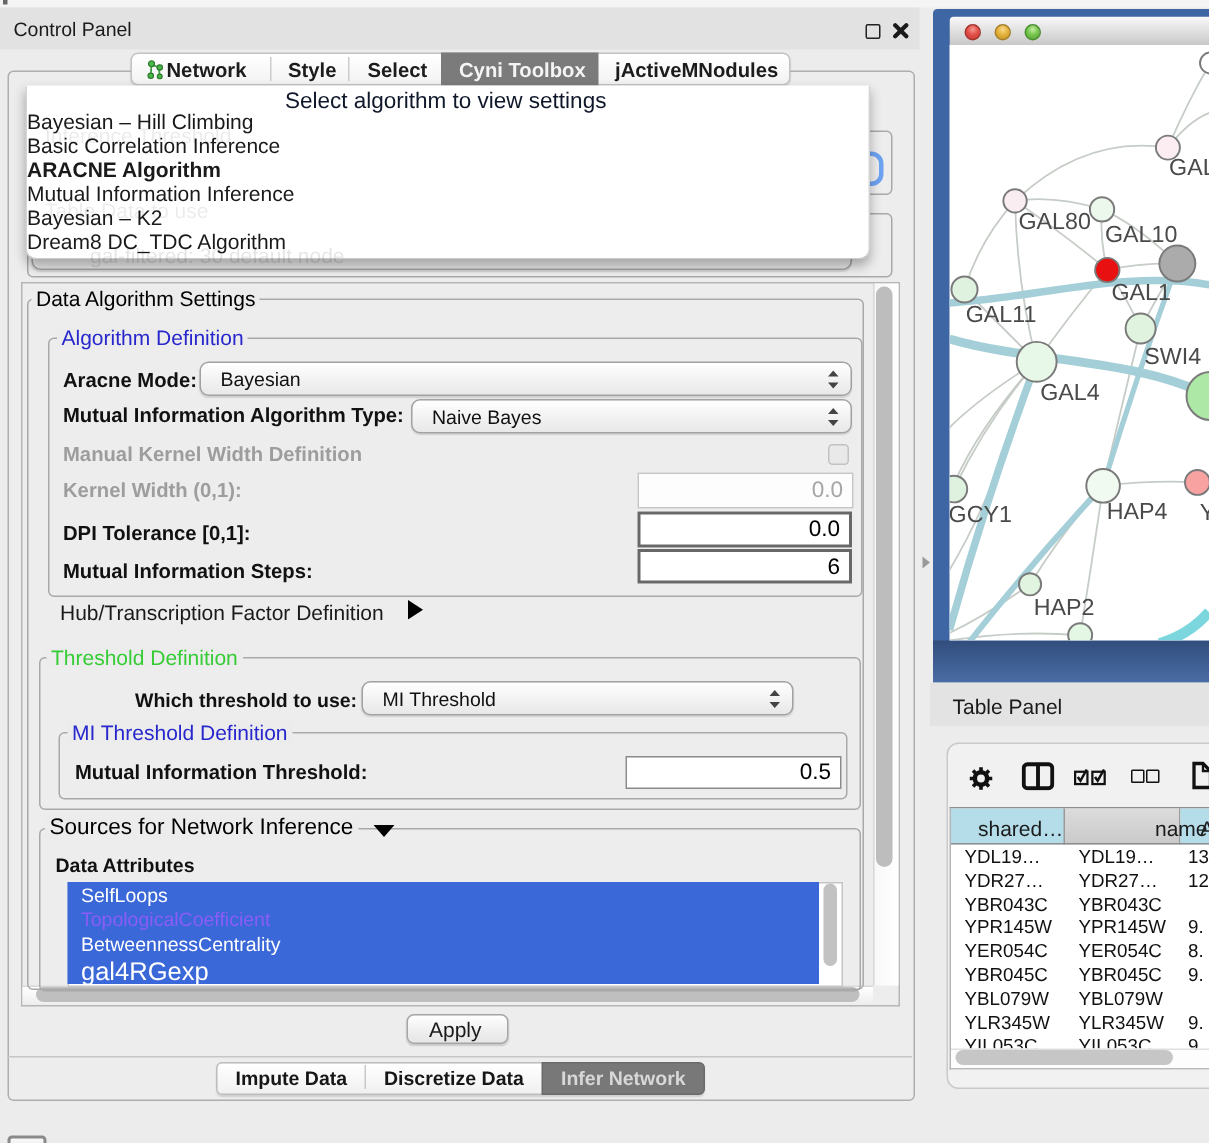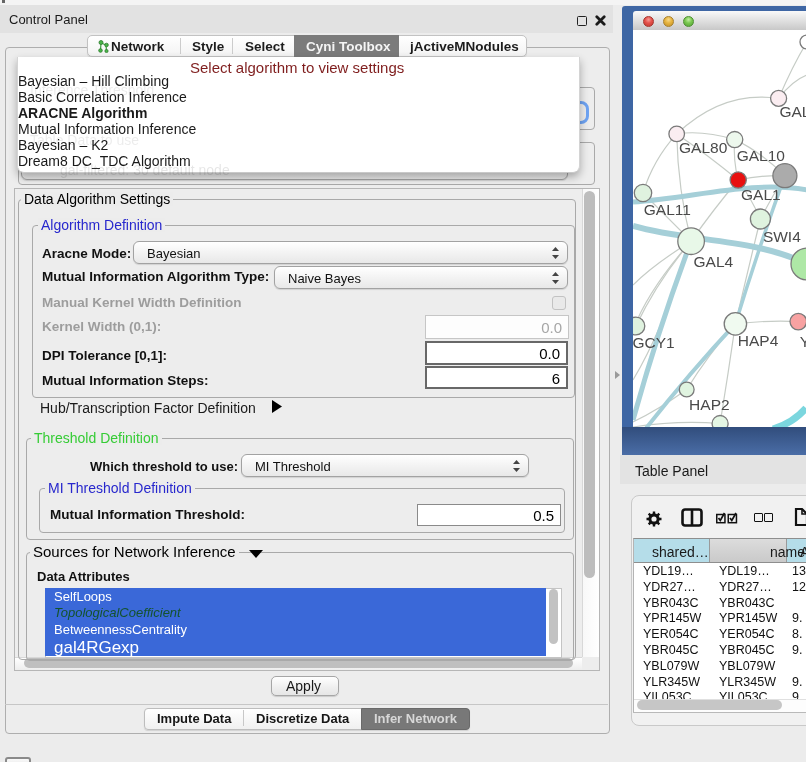--- a/index.html
+++ b/index.html
@@ -54,21 +54,21 @@
 <div class="abs" style="left:410px;top:39px;font-size:13.5px;font-weight:600;color:#1c1c1c;">jActiveMNodules</div>
 
 <div class="group" style="left:18px;top:87px;width:575px;height:41px;"></div>
 <div class="abs" style="left:440px;top:101px;width:149px;height:23px;border:3px solid #6ea3f2;border-radius:8px;background:#ededed;box-sizing:border-box;"></div>
 <div class="group" style="left:18px;top:142px;width:575px;height:41px;"></div>
 <div class="combo" style="left:21px;top:150px;width:545px;height:28px;"></div>
 
 <div class="abs" style="left:17px;top:57px;width:561px;height:115px;background:#fff;
  border-left:1px solid #d4d4d4;border-right:1px solid #d4d4d4;border-bottom:1px solid #c9c9c9;
  border-radius:0 0 7px 7px;box-shadow:0 4px 8px rgba(0,0,0,0.30);"></div>
-<div class="lbl" style="left:190px;top:59px;color:#7f1d1d;font-size:15px;">Select algorithm to view settings</div>
+<div class="lbl" style="left:190px;top:59px;color:#0f172a;font-size:15px;">Select algorithm to view settings</div>
 <div class="lbl" style="left:18px;top:73px;">Bayesian – Hill Climbing</div>
 <div class="lbl" style="left:18px;top:89px;">Basic Correlation Inference</div>
 <div class="lbl bold" style="left:18px;top:105px;">ARACNE Algorithm</div>
 <div class="lbl" style="left:18px;top:121px;">Mutual Information Inference</div>
 <div class="lbl" style="left:18px;top:137px;">Bayesian – K2</div>
 <div class="lbl" style="left:18px;top:153px;">Dream8 DC_TDC Algorithm</div>
 <div class="lbl" style="left:30px;top:82px;color:rgba(0,0,0,0.08);">Inference Threshold</div>
 <div class="lbl" style="left:30px;top:132px;color:rgba(0,0,0,0.08);">Table Data to use</div>
 <div class="lbl" style="left:60px;top:162px;color:rgba(0,0,0,0.10);">gal-filtered: 30 default node</div>
 
@@ -147,21 +147,21 @@
 <div class="group" style="left:26px;top:552px;width:546px;height:107px;"></div>
 <div class="glabel" style="left:30px;top:545px;font-size:15px;">Sources for Network Inference</div>
 <svg class="abs" style="left:249px;top:549px;" width="14" height="10" viewBox="0 0 14 10">
       <path d="M0 1 L14 1 L7 9 Z" fill="#000"></path>
     </svg>
 
 <div class="blbl" style="left:37px;top:569px;font-size:13px;">Data Attributes</div>
 <div class="abs" style="left:45px;top:588px;width:515px;height:68px;background:#fff;border:1px solid #c4c4c4;"></div>
 <div class="abs" style="left:45px;top:588px;width:501px;height:68px;background:#3a68d8;"></div>
 <div class="lbl" style="left:54px;top:589px;color:#fff;font-size:13px;">SelfLoops</div>
-<div class="lbl" style="left:54px;top:605px;color:#14532d;font-size:13px;font-style:italic;">TopologicalCoefficient</div>
+<div class="lbl" style="left:54px;top:605px;color:#8b5cf6;font-size:13px;">TopologicalCoefficient</div>
 <div class="lbl" style="left:54px;top:622px;color:#fff;font-size:13px;">BetweennessCentrality</div>
 <div class="lbl" style="left:54px;top:638px;color:#fff;font-size:17px;">gal4RGexp</div>
 <div class="abs" style="left:549px;top:589px;width:9px;height:55px;background:#c2c2c2;border-radius:5px;"></div>
 
 <div class="abs" style="left:271px;top:676px;width:66px;height:18px;border:1px solid #a6a6a6;border-radius:5px;background:linear-gradient(#ffffff,#eeeeee 60%,#e6e6e6);box-shadow:0 1px 1px rgba(0,0,0,0.15);"></div>
 <div class="lbl" style="left:286px;top:678px;">Apply</div>
 
 <div class="abs" style="left:5px;top:704px;width:603px;height:0;border-top:1px solid #c6c6c6;"></div>
 
 <div class="abs" style="left:144px;top:708px;width:324px;height:20px;background:linear-gradient(#ffffff,#f0f0f0);border:1px solid #bdbdbd;border-radius:4px;box-shadow:0 1px 1px rgba(0,0,0,0.12);"></div>

